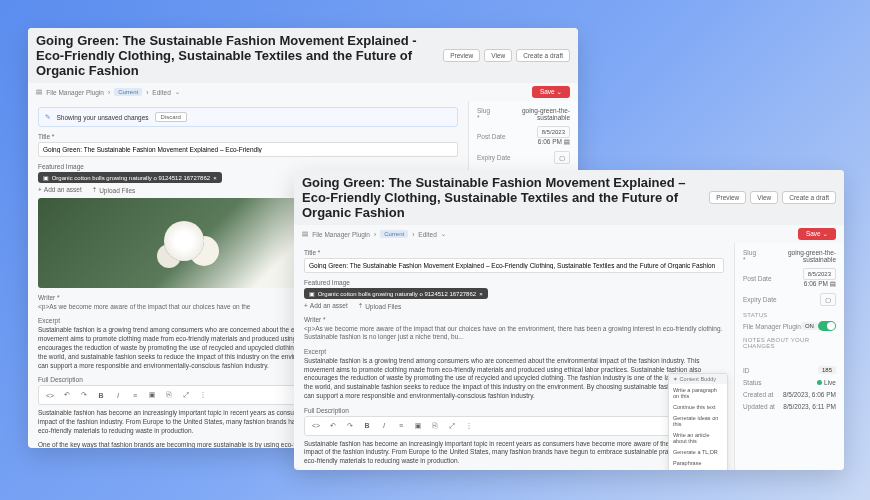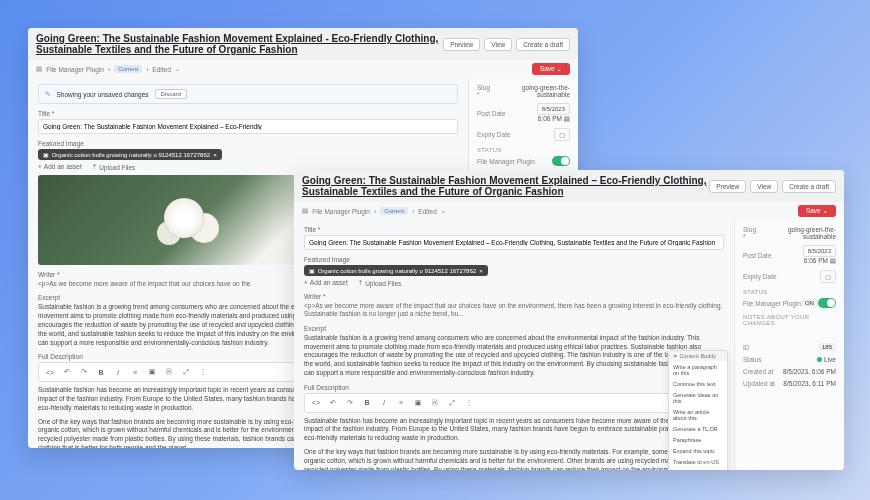--- a/index.html
+++ b/index.html
@@ -1,21 +1,21 @@
 <!DOCTYPE html>
 <html><head>
 <meta charset="utf-8">
 <style>
 * { margin: 0; padding: 0; box-sizing: border-box; font-family: -apple-system, BlinkMacSystemFont, "Segoe UI", sans-serif; }
 body { width: 870px; height: 500px; background: linear-gradient(135deg, #5b8def 0%, #7fa8f5 50%, #c9d9f5 100%); position: relative; overflow: hidden; }
 .window { position: absolute; background: #f7f8fa; border-radius: 4px; box-shadow: 0 8px 24px rgba(0,0,0,0.15); overflow: hidden; font-size: 7px; color: #333; }
 .window-back { left: 28px; top: 28px; width: 550px; height: 420px; }
 .window-front { left: 294px; top: 170px; width: 550px; height: 300px; }
 .header { background: #f0f1f3; padding: 5px 8px; display: flex; justify-content: space-between; align-items: center; }
-.title { font-weight: 600; color: #222; font-size: 10px; flex: 1; text-decoration: underline; }
+.title { font-weight: 600; color: #222; font-size: 13px; flex: 1; }
 .header-actions { display: flex; gap: 4px; }
 .btn-outline { border: 1px solid #ccc; background: #fff; padding: 2px 6px; border-radius: 3px; font-size: 6.5px; color: #555; cursor: pointer; }
 .btn-red { background: #de3e44; color: #fff; border: none; padding: 2px 8px; border-radius: 3px; font-size: 6.5px; cursor: pointer; }
 .subheader { padding: 3px 8px; display: flex; justify-content: space-between; align-items: center; }
 .breadcrumb { display: flex; gap: 4px; align-items: center; color: #777; font-size: 6.5px; }
 .content-wrap { display: flex; }
 .main { flex: 1; padding: 6px 10px; overflow: hidden; }
 .sidebar { width: 110px; border-left: 1px solid #e5e5e5; padding: 6px 8px; background: #fafbfc; font-size: 6.5px; }
 .notice { background: #f5f9ff; border: 1px solid #d0e0f5; border-radius: 3px; padding: 4px 6px; display: flex; align-items: center; gap: 6px; margin-bottom: 6px; font-size: 6.5px; }
 .notice .pencil { color: #4a7fd6; }

